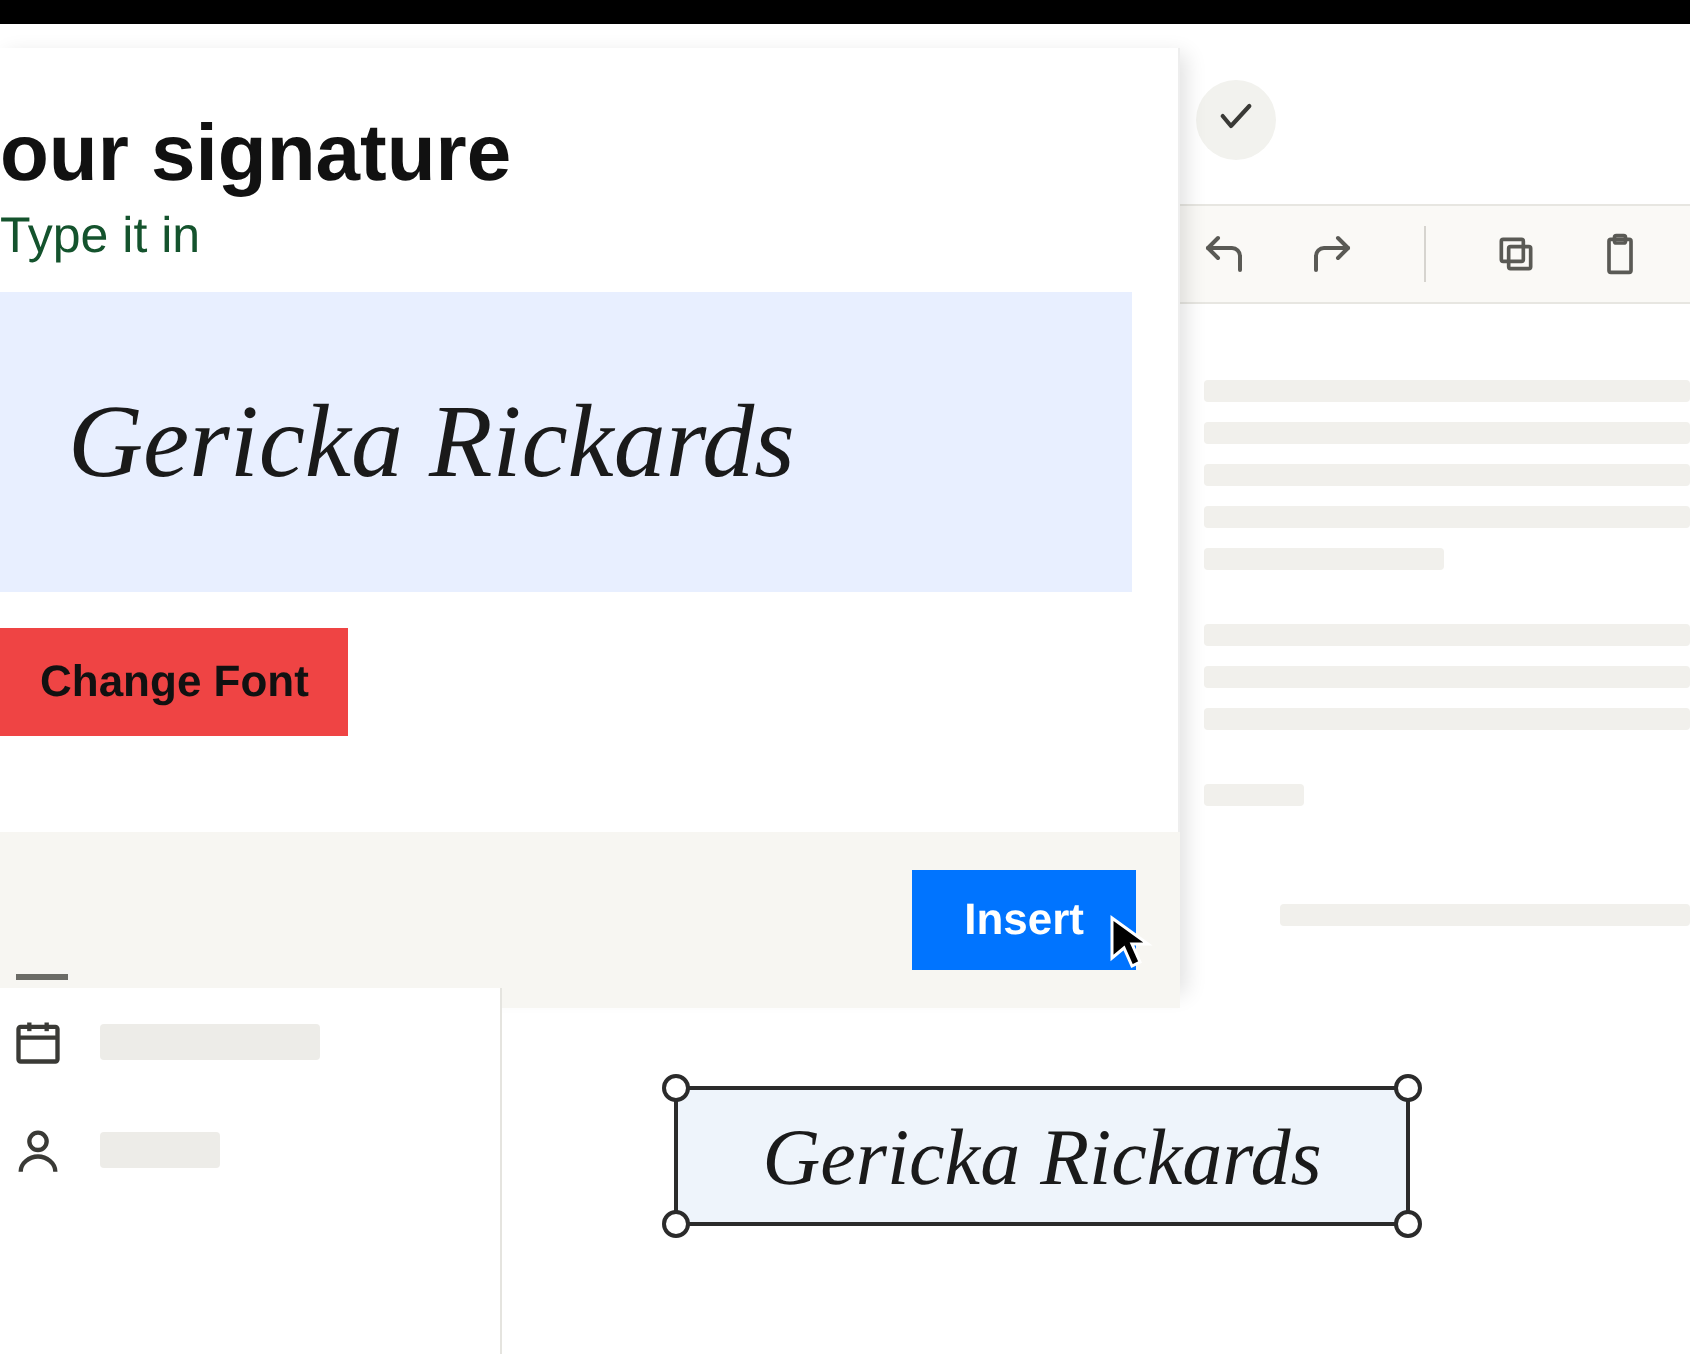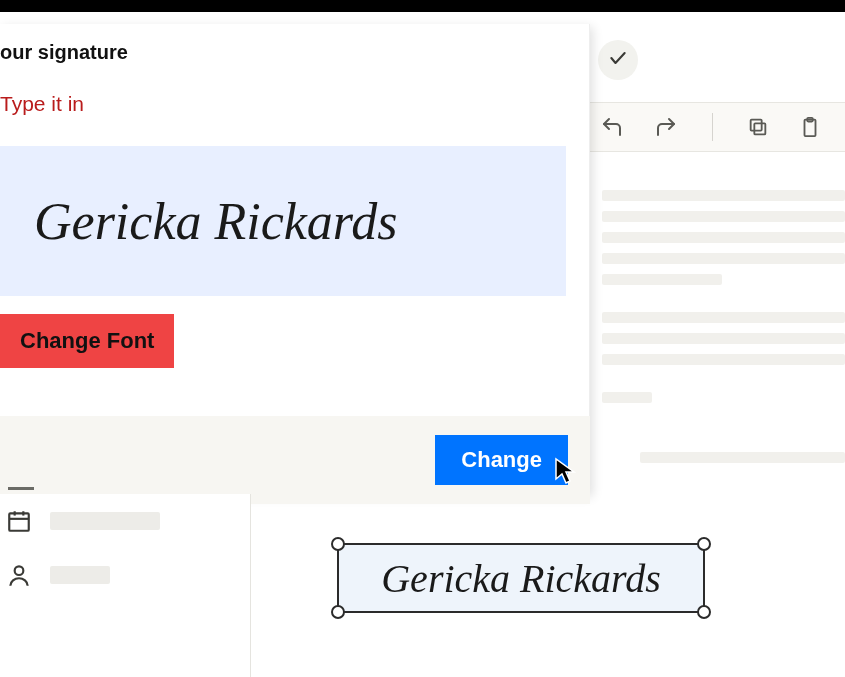--- a/index.html
+++ b/index.html
@@ -37,26 +37,26 @@
   .doc-lines4 { position: absolute; left: 640px; top: 440px; width: 205px; }
 
   
   .sig-panel {
     position: absolute; left: 0; top: 12px; width: 590px; height: 470px;
     background: #fff;
     box-shadow: 3px 3px 10px rgba(0,0,0,0.12);
     border-right: 1px solid #eee;
   }
   .sig-title {
-    position: absolute; left: 0; top: 17px;
-    font-size: 20px; font-weight: 700; color: #111;
+    position: absolute; left: 0; top: 31px;
+    font-size: 40px; font-weight: 700; color: #111;
   }
   .sig-subtitle {
-    position: absolute; left: 0; top: 68px;
-    font-size: 21px; font-weight: 500; color: #b91c1c;
+    position: absolute; left: 0; top: 80px;
+    font-size: 25px; font-weight: 500; color: #14532d;
   }
   .sig-preview {
     position: absolute; left: 0; top: 122px; width: 566px; height: 150px;
     background: #e8efff;
     display: flex; align-items: center; padding-left: 34px;
   }
   .sig-preview-text {
     font-family: "Brush Script MT", "Brush Script Std", "Segoe Script", cursive;
     font-size: 52px; color: #1a1a1a;
     font-style: italic;
@@ -174,21 +174,21 @@
     <div class="sig-title">our signature</div>
     <div class="sig-subtitle">Type it in</div>
 
     <div class="sig-preview">
       <span class="sig-preview-text">Gericka Rickards</span>
     </div>
 
     <button class="change-font-btn">Change Font</button>
 
     <div class="sig-footer">
-      <button class="insert-btn">Change</button>
+      <button class="insert-btn">Insert</button>
     </div>
   </div>
 
   <div class="cursor">
     <svg width="24" height="28" viewBox="0 0 24 28">
         <path d="M2 2 L2 22 L8 17 L12 26 L16 24 L12 15 L20 15 Z" fill="#000" stroke="#fff" stroke-width="1.5"></path>
       </svg>
   </div>
 
   <div class="side-line-top"></div>

